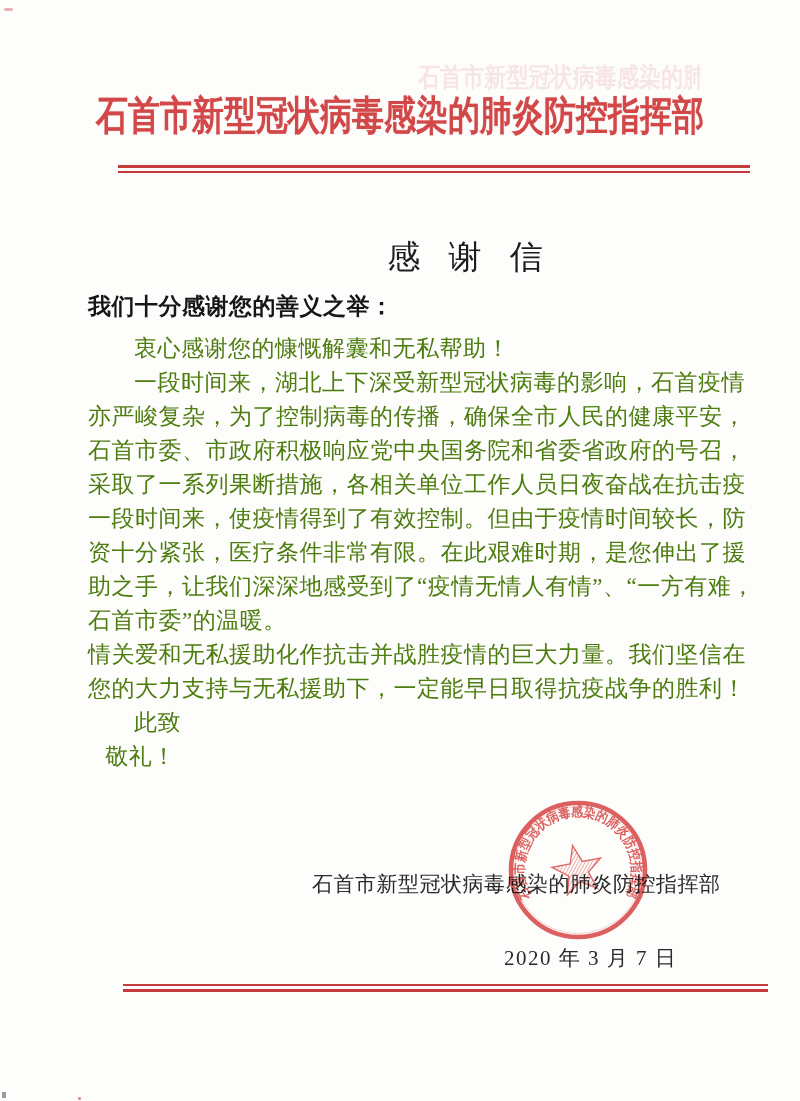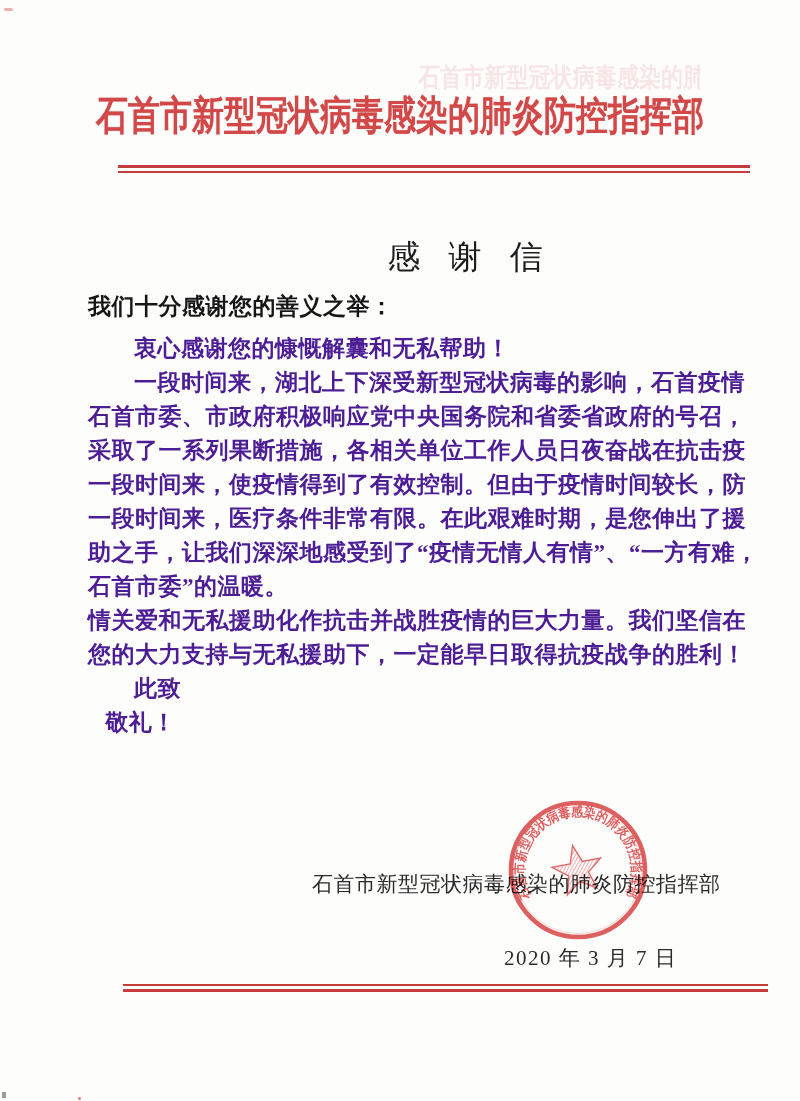--- a/index.html
+++ b/index.html
@@ -33,22 +33,22 @@
     top:239px;left:17px;width:800px;text-align:center;
     font-size:33px;line-height:36px;font-weight:normal;color:#1d1d1d;
     word-spacing:20px;white-space:nowrap;margin-left:48px;
   }
   .addressee{
     top:292px;left:88px;font-size:23px;line-height:30px;
     font-weight:bold;color:#161616;letter-spacing:.5px;white-space:nowrap;
   }
   .body-text{top:332px;left:88px;width:664px;}
   .body-line{
-    height:34px;line-height:34px;font-size:23px;color:#4c1d95;
-    letter-spacing:.5px;white-space:nowrap;font-weight:bold;
+    height:34px;line-height:34px;font-size:23px;color:#4d7c0f;
+    letter-spacing:.5px;white-space:nowrap;
   }
   .body-line.indent-2{text-indent:2em;}
   .body-line.indent-1{text-indent:.75em;}
   .signature{
     top:869px;left:312px;font-size:21px;line-height:30px;color:#2a2a2a;
     letter-spacing:.5px;white-space:nowrap;
   }
   .date-line{
     top:944px;left:504px;font-size:21px;line-height:28px;color:#2a2a2a;
     letter-spacing:1.5px;white-space:nowrap;
@@ -72,24 +72,25 @@
 <div class="abs rule rule-top-thick"></div>
 <div class="abs rule rule-top-thin"></div>
 
 <div class="abs letter-title">感 谢 信</div>
 
 <div class="abs addressee">我们十分感谢您的善义之举：</div>
 
 <div class="abs body-text" id="body-lines">
     <div class="body-line indent-2">衷心感谢您的慷慨解囊和无私帮助！</div>
     <div class="body-line indent-2">一段时间来，湖北上下深受新型冠状病毒的影响，石首疫情</div>
+    <div class="body-line">亦严峻复杂，为了控制病毒的传播，确保全市人民的健康平安，</div>
     <div class="body-line">石首市委、市政府积极响应党中央国务院和省委省政府的号召，</div>
     <div class="body-line">采取了一系列果断措施，各相关单位工作人员日夜奋战在抗击疫</div>
     <div class="body-line">一段时间来，使疫情得到了有效控制。但由于疫情时间较长，防</div>
-    <div class="body-line">一段时间来，医疗条件非常有限。在此艰难时期，是您伸出了援</div>
+    <div class="body-line">资十分紧张，医疗条件非常有限。在此艰难时期，是您伸出了援</div>
     <div class="body-line">助之手，让我们深深地感受到了“疫情无情人有情”、“一方有难，</div>
     <div class="body-line">石首市委”的温暖。</div>
     <div class="body-line">情关爱和无私援助化作抗击并战胜疫情的巨大力量。我们坚信在</div>
     <div class="body-line">您的大力支持与无私援助下，一定能早日取得抗疫战争的胜利！</div>
     <div class="body-line indent-2">此致</div>
     <div class="body-line indent-1">敬礼！</div>
   </div>
 
 <div class="abs signature">石首市新型冠状病毒感染的肺炎防控指挥部</div>
 

